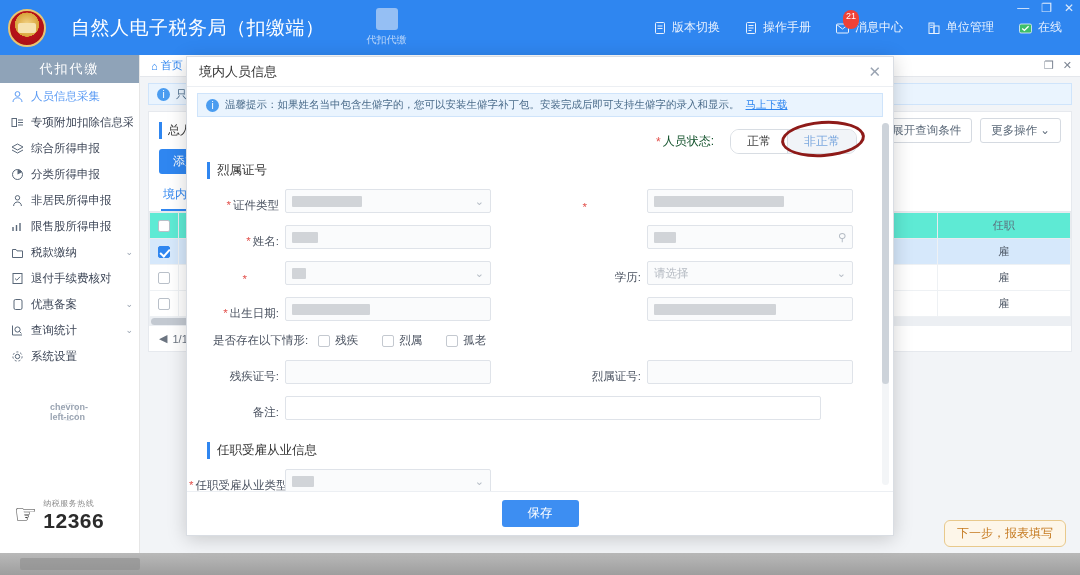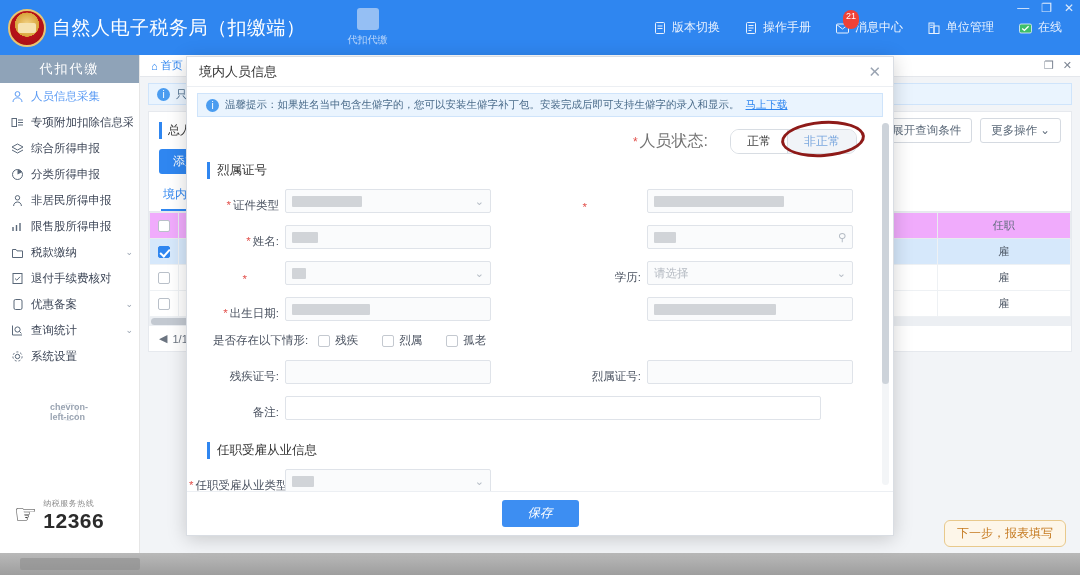--- a/index.html
+++ b/index.html
@@ -18,21 +18,21 @@
   .logo-badge {
     width: 38px; height: 38px; margin-left: 8px; border-radius: 50%;
     background: radial-gradient(circle at 50% 40%, #f3d58a 0%, #d9a33a 45%, #b8121a 46%, #a00f16 100%);
     border: 2px solid #e8c572; position: relative; flex: none;
   }
   .logo-badge::after {
     content: ""; position: absolute; left: 50%; top: 52%; transform: translate(-50%,-50%);
     width: 18px; height: 10px; background: #f6e2b0; border-radius: 2px;
   }
   .app-title {
-    margin-left: 6px; color: #fff; font-size: 19px; letter-spacing: .5px;
+    margin-left: 25px; color: #fff; font-size: 19px; letter-spacing: .5px;
     white-space: nowrap;
   }
   .hdr-module {
     margin-left: 42px; display: flex; flex-direction: column; align-items: center;
     color: #cfe2fb; font-size: 10px; opacity: .85;
   }
   .hdr-module .mod-ico {
     width: 22px; height: 22px; background: #cfe0f7; border-radius: 3px; opacity: .75;
     margin-bottom: 3px;
   }
@@ -126,21 +126,21 @@
   }
   .panel-actions { margin-left: auto; display: flex; gap: 8px; }
   .subtabs {
     display: flex; gap: 18px; padding: 0 12px; border-bottom: 1px solid #e6e9ee;
     font-size: 12px;
   }
   .subtab { padding: 6px 2px; color: #6b7480; cursor: pointer; }
   .subtab.active { color: #2f86f0; border-bottom: 2px solid #2f86f0; }
   table.grid { width: 100%; border-collapse: collapse; font-size: 11px; }
   table.grid th {
-    background: #f0abfc; color: #5a6878; font-weight: normal; height: 26px;
+    background: #5eead4; color: #5a6878; font-weight: normal; height: 26px;
     border: 1px solid #e8ebef; padding: 0 8px; white-space: nowrap;
   }
   table.grid td {
     height: 26px; border: 1px solid #eef1f4; padding: 0 8px; text-align: center;
     color: #4c5664; white-space: nowrap;
   }
   table.grid tr.sel td { background: #d6e8fb; }
   .cbox {
     width: 12px; height: 12px; border: 1px solid #b9c0c9; background: #fff;
     display: inline-block; vertical-align: middle; border-radius: 2px;
@@ -193,21 +193,21 @@
   }
   .mscroll .mthumb {
     position: absolute; left: 0; top: 0; width: 7px; height: 72%;
     background: #cdd3da; border-radius: 4px;
   }
   .status-row {
     display: flex; align-items: center; justify-content: flex-end;
     padding: 8px 34px 2px 0; gap: 0; position: relative;
   }
   .req { color: #e2504b; margin-right: 2px; }
-  .status-lbl { font-size: 16px; color: #737373; margin-right: 22px; }
+  .status-lbl { font-size: 12px; color: #14532d; margin-right: 16px; }
   .seg {
     display: flex; border: 1px solid #d8dde3; border-radius: 9px; overflow: hidden;
   }
   .seg div { padding: 3px 16px; font-size: 12px; cursor: pointer; background: #fff; color: #444; }
   .seg div.on { background: #f1f4f8; color: #7aa7de; border-left: 1px solid #d8dde3; }
   .circle-annot {
     position: absolute; right: 26px; top: 0px; width: 84px; height: 36px;
     border: 3px solid #8e1a18; border-radius: 50%; pointer-events: none;
     transform: rotate(-4deg);
   }
@@ -230,21 +230,21 @@
   .finput .endico { margin-left: auto; color: #b5bcc5; font-size: 11px; }
   .finput .ph { color: #b4bac2; }
   .chk-inline { display: flex; align-items: center; gap: 5px; margin-right: 24px; font-size: 11.5px; color: #4a5260; }
   .chk-box { width: 12px; height: 12px; border: 1px solid #c4c9d0; background: #fff; border-radius: 2px; }
   .modal-foot {
     height: 44px; border-top: 1px solid #eceff3; display: flex; align-items: center;
     justify-content: center; background: #fff;
   }
   .btn-save {
     background: #3d8ef2; color: #fff; border: none; border-radius: 3px;
-    padding: 5px 26px; font-size: 12.5px; cursor: pointer; font-style: italic;
+    padding: 5px 26px; font-size: 12.5px; cursor: pointer;
   }
   .taskbar {
     position: absolute; left: 0; bottom: 0; width: 1080px; height: 22px;
     background: linear-gradient(#b9b9b9,#9e9e9e);
   }
   .tb-blur { position: absolute; left: 20px; top: 5px; width: 120px; height: 12px; background: #8d8d8d; opacity: .6; border-radius: 2px; }
 </style>
 </head>
 <body>
 

